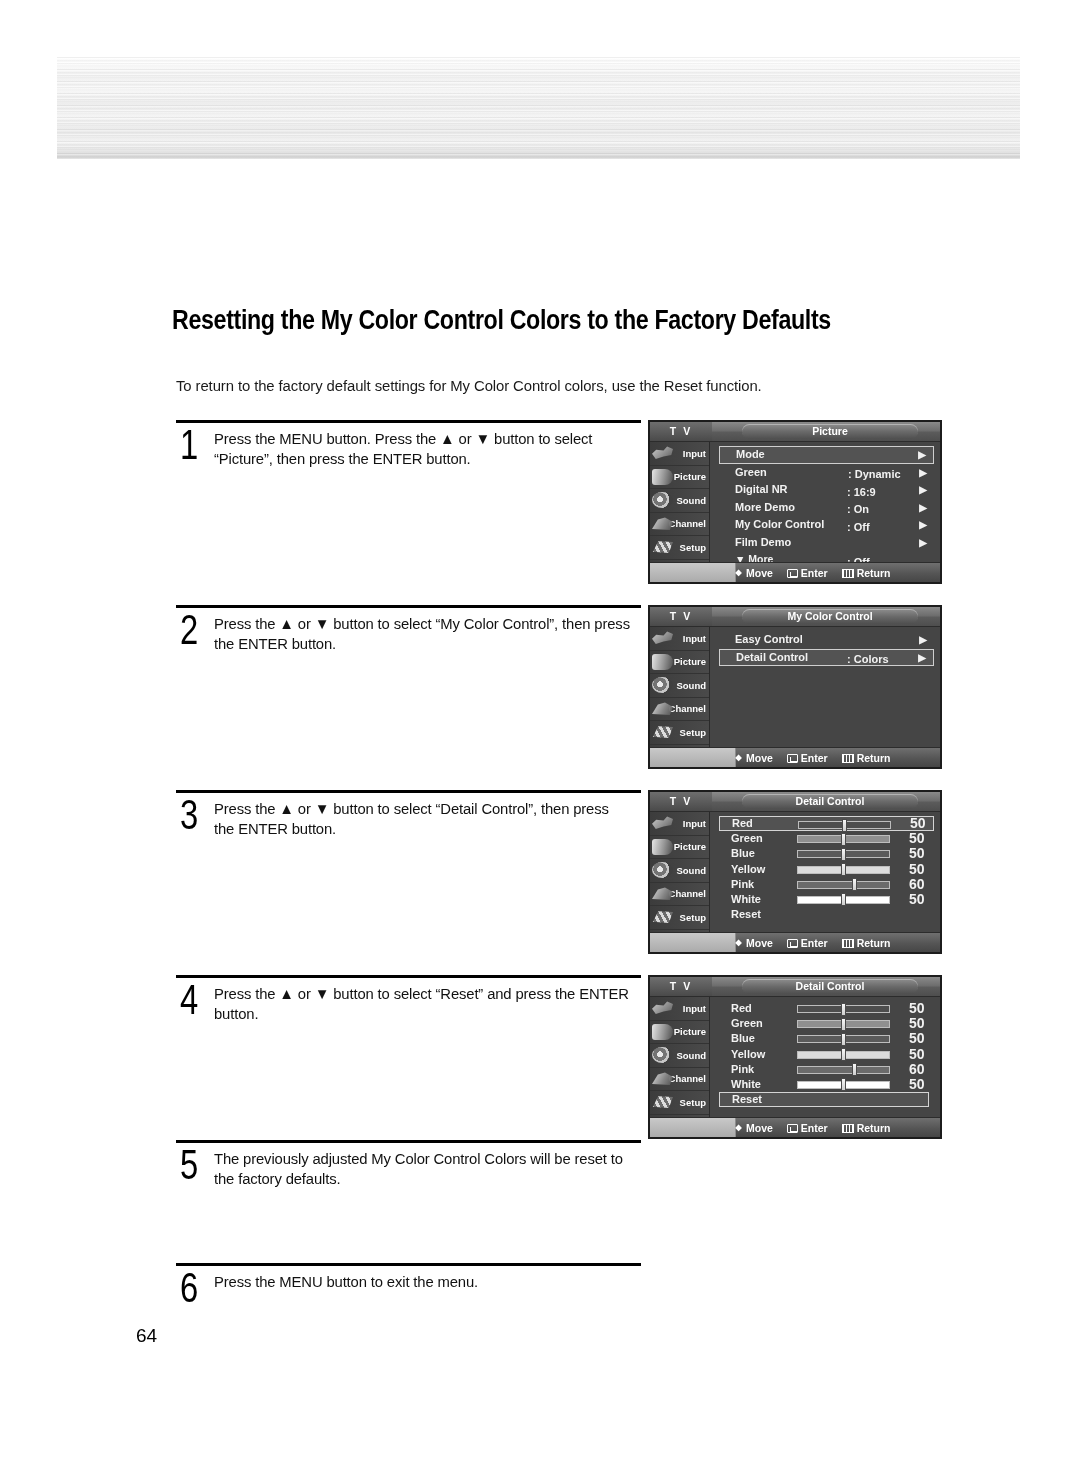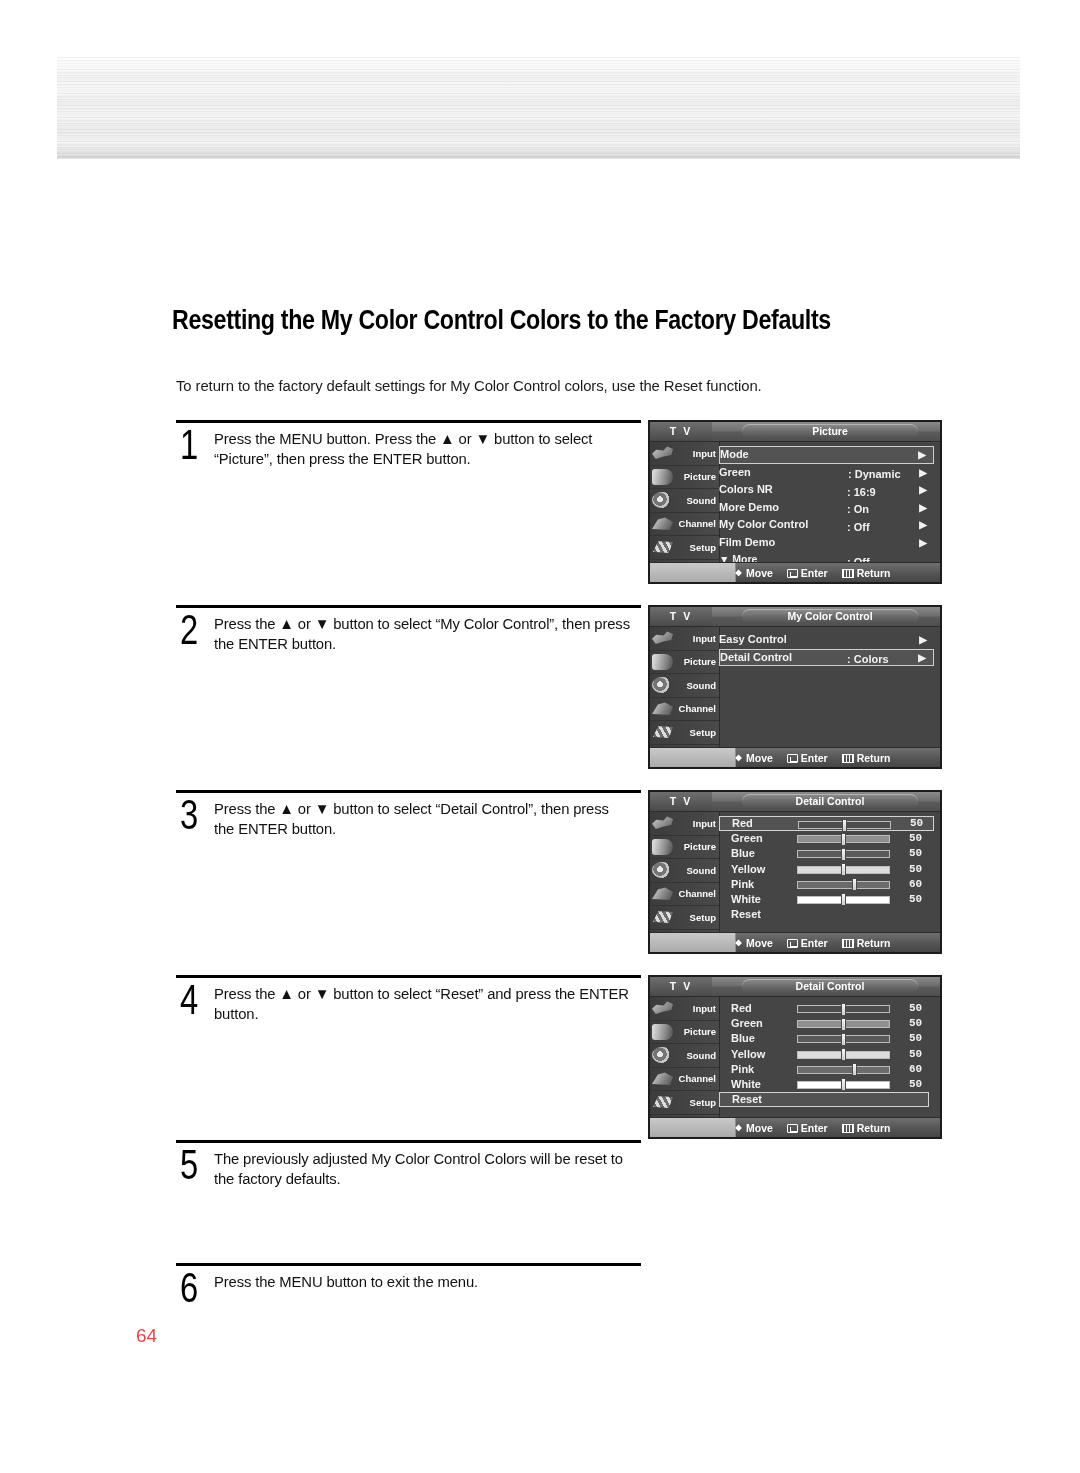--- a/index.html
+++ b/index.html
@@ -62,21 +62,21 @@
     transform:scaleX(0.78); transform-origin:left top;
   }
   .step .txt{
     position:absolute; left:38px; top:9px; width:430px;
     font-size:15.3px; line-height:20px; color:#111; letter-spacing:-0.15px;
     transform:scaleX(0.97); transform-origin:left top;
   }
 
   .page-num{
     position:absolute; left:136px; top:1325px;
-    font-size:19px; color:#ef4444;
+    font-size:19px; color:#000000;
   }
 
   
   .tv{
     position:absolute; width:294px; height:164px;
     background:#454545;
     border:2px solid #1c1c1c;
     color:#fff;
     font-size:10px;
     overflow:hidden;
@@ -95,21 +95,21 @@
   .tv .pagetitle{
     position:absolute; left:92px; top:2px; width:176px; height:15px;
     border-radius:9px;
     background:linear-gradient(to bottom,#8e8e8e 0%,#6a6a6a 50%,#4f4f4f 100%);
     box-shadow:inset 0 1px 0 rgba(255,255,255,.35);
     color:#fff; font-size:10.5px; font-weight:bold;
     text-align:center; line-height:15px;
   }
   
   .tv .side{
-    position:absolute; left:0; top:20px; width:70px; bottom:10px;
+    position:absolute; left:0; top:20px; width:60px; bottom:10px;
     background:linear-gradient(to right,#3c3c3c,#4a4a4a);
     border-right:1px solid #2a2a2a;
   }
   .sideitem{
     position:relative; height:23.5px;
     border-bottom:1px solid #333;
     color:#ffffff; font-size:9.5px; font-weight:bold;
     display:flex; align-items:center; justify-content:flex-end;
     padding-right:3px;
   }
@@ -125,21 +125,21 @@
   .g-guide{ background:linear-gradient(100deg,#f1f1f1,#9d9d9d 50%,#4a4a4a); clip-path:polygon(0 62%,42% 22%,100% 32%,96% 62%,45% 82%); }
 
   
   .tv .content{
     position:absolute; left:63px; top:20px; right:0; bottom:20px;
     padding:4px 6px 0 6px;
   }
   .mrow{
     position:relative; height:17.5px; line-height:17.5px;
     font-size:11px; font-weight:bold; color:#f2f2f2;
-    padding-left:0;
+    padding-left:16px;
   }
   .mrow.sel{
     border:1px solid #cfcfcf;
     background:rgba(255,255,255,0.08);
     height:17.5px; line-height:15.5px;
   }
   .mrow .val{ position:absolute; left:128px; top:0;margin-top:20px; }
   .mrow .arrow{ position:absolute; right:7px; top:0; font-size:10px; }
   .mrow .more{ font-size:10.5px; }
 
@@ -154,21 +154,21 @@
   .srow .label{ position:relative; z-index:2; }
   .srow .bar{
     position:absolute; left:78px; top:4px; width:93px; height:8px;
     border:1px solid #bdbdbd;
   }
   .srow .knob{
     position:absolute; top:1.5px; width:5px; height:13px;
     background:linear-gradient(to bottom,#f7f7f7,#cfcfcf);
     border:1px solid #4a4a4a;
   }
-  .srow .num{ position:absolute; left:190px; top:0; font-size:11px;font-family:Liberation Mono, monospace; }
+  .srow .num{ position:absolute; left:190px; top:0; font-size:14px; }
 
   
   .tv .bottom{
     position:absolute; left:0; right:0; bottom:0; height:20px;
     background:linear-gradient(to bottom,#6f6f6f,#555 55%,#464646);
     border-top:1px solid #2c2c2c;
   }
   .tv .bottom .inner{
     position:absolute; left:84px; top:0; right:4px; height:20px;
     display:flex; align-items:center; gap:14px;
@@ -268,21 +268,21 @@
           <span>Setup</span>
         </div>
         <div class="sideitem">
           <span class="glyph g-guide"></span>
           <span>Guide</span>
         </div>
       </div>
       <div class="content">
         <div class="mrow sel"><span class="">Mode</span><span class="val">: Dynamic</span><span class="arrow">▶</span></div>
         <div class="mrow"><span class="">Green</span><span class="val">: 16:9</span><span class="arrow">▶</span></div>
-        <div class="mrow"><span class="">Colors NR</span><span class="val">: On</span><span class="arrow">▶</span></div>
+        <div class="mrow"><span class="">Digital NR</span><span class="val">: On</span><span class="arrow">▶</span></div>
         <div class="mrow"><span class="">More Demo</span><span class="val">: Off</span><span class="arrow">▶</span></div>
         <div class="mrow"><span class="">My Color Control</span><span class="arrow">▶</span></div>
         <div class="mrow"><span class="">Film Demo</span><span class="val">: Off</span><span class="arrow">▶</span></div>
         <div class="mrow"><span class="more">▼ More</span></div>
       </div>
       <div class="bottom">
         <div class="bottom-left-tab"></div>
         <div class="inner">
           <span class="bi">
             <span class="ic-move">◆</span>

